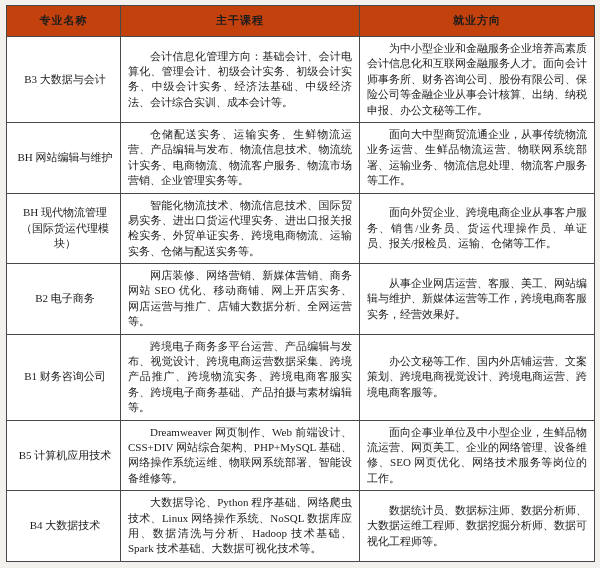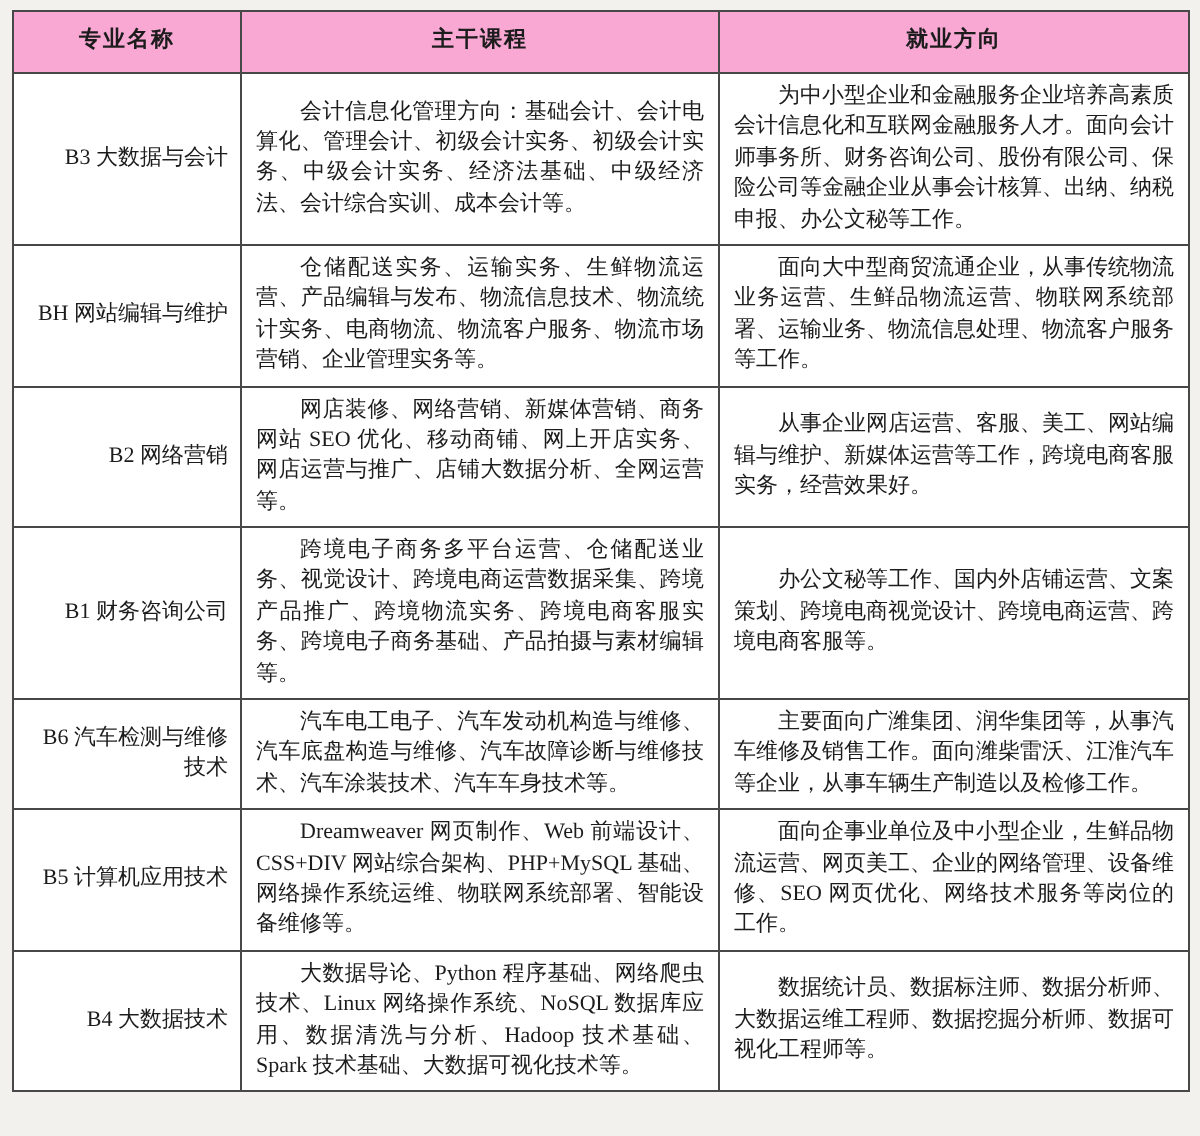--- a/index.html
+++ b/index.html
@@ -28,29 +28,29 @@
   table.majors td {
     border: 1px solid #484848;
     font-size: 11px;
     line-height: 1.4;
     vertical-align: middle;
   }
   col.c1 { width: 114px; }
   col.c2 { width: 239px; }
   col.c3 { width: 235px; }
   thead th {
-    background: #f9a8d4;
+    background: #c2410c;
     font-weight: bold;
     text-align: center;
     height: 26px;
     padding: 2px 4px;
     letter-spacing: 1px;
   }
   td.major-cell {
-    text-align: right;
+    text-align: center;
     padding: 4px 6px 4px 9px;
   }
   td.courses-cell,
   td.employment-cell {
     text-align: justify;
     padding: 4px 7px;
   }
   td.courses-cell p,
   td.employment-cell p {
     margin: 0;
@@ -88,50 +88,50 @@
   <tr class="data-row">
     <td class="major-cell">BH 网站编辑与维护</td>
     <td class="courses-cell">
             <p>仓储配送实务、运输实务、生鲜物流运营、产品编辑与发布、物流信息技术、物流统计实务、电商物流、物流客户服务、物流市场营销、企业管理实务等。</p>
           </td>
     <td class="employment-cell">
             <p>面向大中型商贸流通企业，从事传统物流业务运营、生鲜品物流运营、物联网系统部署、运输业务、物流信息处理、物流客户服务等工作。</p>
           </td>
   </tr>
 
+  <tr class="data-row">
+    <td class="major-cell">BH 现代物流管理（国际货运代理模块）</td>
+    <td class="courses-cell">
+            <p>智能化物流技术、物流信息技术、国际贸易实务、进出口货运代理实务、进出口报关报检实务、外贸单证实务、跨境电商物流、运输实务、仓储与配送实务等。</p>
+          </td>
+    <td class="employment-cell">
+            <p>面向外贸企业、跨境电商企业从事客户服务、销售/业务员、货运代理操作员、单证员、报关/报检员、运输、仓储等工作。</p>
+          </td>
+  </tr>
 
   <tr class="data-row">
-    <td class="major-cell">B2 网络营销</td>
+    <td class="major-cell">B2 电子商务</td>
     <td class="courses-cell">
             <p>网店装修、网络营销、新媒体营销、商务网站 SEO 优化、移动商铺、网上开店实务、网店运营与推广、店铺大数据分析、全网运营等。</p>
           </td>
     <td class="employment-cell">
             <p>从事企业网店运营、客服、美工、网站编辑与维护、新媒体运营等工作，跨境电商客服实务，经营效果好。</p>
           </td>
   </tr>
 
   <tr class="data-row">
     <td class="major-cell">B1 财务咨询公司</td>
     <td class="courses-cell">
-            <p>跨境电子商务多平台运营、仓储配送业务、视觉设计、跨境电商运营数据采集、跨境产品推广、跨境物流实务、跨境电商客服实务、跨境电子商务基础、产品拍摄与素材编辑等。</p>
+            <p>跨境电子商务多平台运营、产品编辑与发布、视觉设计、跨境电商运营数据采集、跨境产品推广、跨境物流实务、跨境电商客服实务、跨境电子商务基础、产品拍摄与素材编辑等。</p>
           </td>
     <td class="employment-cell">
             <p>办公文秘等工作、国内外店铺运营、文案策划、跨境电商视觉设计、跨境电商运营、跨境电商客服等。</p>
           </td>
   </tr>
 
-  <tr class="data-row">
-    <td class="major-cell">B6 汽车检测与维修技术</td>
-    <td class="courses-cell">
-            <p>汽车电工电子、汽车发动机构造与维修、汽车底盘构造与维修、汽车故障诊断与维修技术、汽车涂装技术、汽车车身技术等。</p>
-          </td>
-    <td class="employment-cell">
-            <p>主要面向广潍集团、润华集团等，从事汽车维修及销售工作。面向潍柴雷沃、江淮汽车等企业，从事车辆生产制造以及检修工作。</p>
-          </td>
-  </tr>
 
   <tr class="data-row">
     <td class="major-cell">B5 计算机应用技术</td>
     <td class="courses-cell">
             <p>Dreamweaver 网页制作、Web 前端设计、CSS+DIV 网站综合架构、PHP+MySQL 基础、网络操作系统运维、物联网系统部署、智能设备维修等。</p>
           </td>
     <td class="employment-cell">
             <p>面向企事业单位及中小型企业，生鲜品物流运营、网页美工、企业的网络管理、设备维修、SEO 网页优化、网络技术服务等岗位的工作。</p>
           </td>
   </tr>

